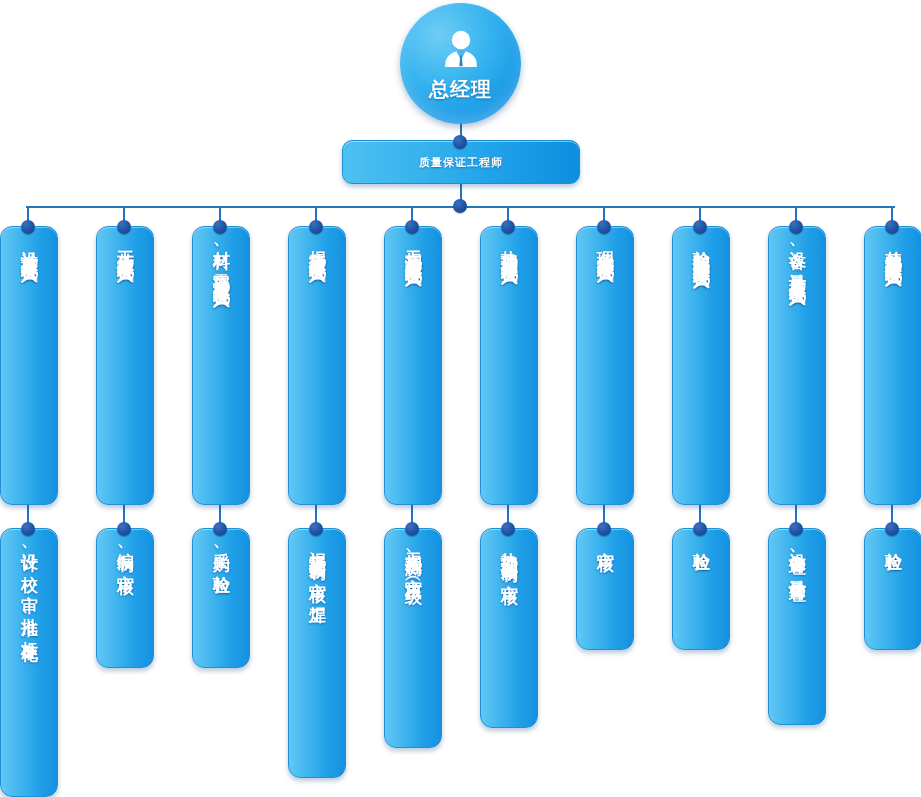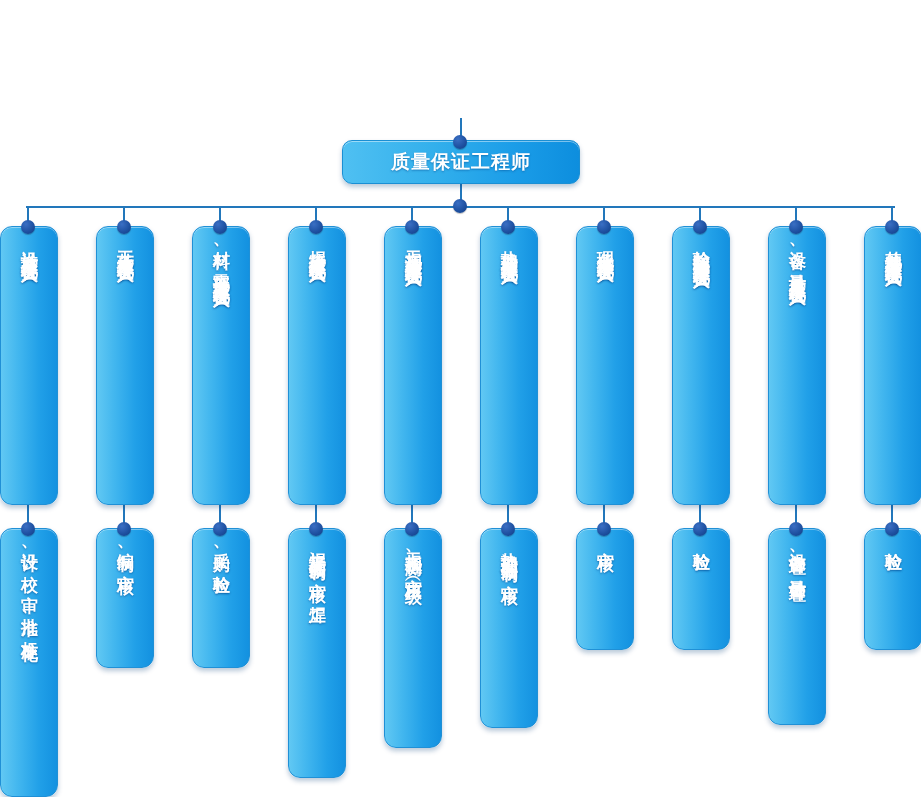--- a/index.html
+++ b/index.html
@@ -24,21 +24,21 @@
   .root-circle .person{margin-top:4px;}
   .root-label{color:#ffffff;font-size:20px;font-weight:bold;letter-spacing:1px;
       text-shadow:0 1px 2px rgba(0,70,140,.55);margin-top:1px;}
 
   
   .qa-bar{position:absolute;left:342px;top:140px;width:236px;height:42px;border-radius:10px;
       background:linear-gradient(to right,#4fc0f2 0%,#33b0ec 38%,#1b9de8 72%,#0d8ede 100%);
       border:1px solid #1a8fd4;
       box-shadow:0 3px 5px rgba(0,60,120,.28), inset 0 1px 0 rgba(255,255,255,.45);
       display:flex;align-items:center;justify-content:center;}
-  .qa-label{color:#ffffff;font-size:19px;font-weight:bold;letter-spacing:1px;
+  .qa-label{color:#ffffff;font-size:11px;font-weight:bold;letter-spacing:1px;
       text-shadow:0 1px 2px rgba(0,70,140,.5);}
 
   
   .vbox{position:absolute;border-radius:12px;
       background:linear-gradient(to right,#61c8f3 0%,#43b7ef 30%,#21a0e8 68%,#1391e0 100%);
       border:1px solid #2090d6;
       box-shadow:0 3px 5px rgba(0,60,120,.28), inset 0 1px 0 rgba(255,255,255,.4);
       display:flex;align-items:flex-start;justify-content:center;
       overflow:hidden;}
   .vbox .vtext{
@@ -75,20 +75,31 @@
       <div class="line vline" style="left: 603px; top: 206px; height: 22px;"></div>
       <div class="line vline" style="left: 603px; top: 503px; height: 25px;"></div>
       <div class="line vline" style="left: 699px; top: 206px; height: 22px;"></div>
       <div class="line vline" style="left: 699px; top: 503px; height: 25px;"></div>
       <div class="line vline" style="left: 795px; top: 206px; height: 22px;"></div>
       <div class="line vline" style="left: 795px; top: 503px; height: 25px;"></div>
       <div class="line vline" style="left: 891px; top: 206px; height: 22px;"></div>
       <div class="line vline" style="left: 891px; top: 503px; height: 25px;"></div>
     </div>
 
+  <div class="root-circle">
+    <span class="person">
+      <svg width="46" height="42" viewBox="0 0 46 42" aria-hidden="true">
+        <circle cx="23" cy="11" r="9.2" fill="#ffffff"></circle>
+        <path d="M23 22c-8.2 0-14.6 4.6-15.6 11.6-.2 1.5-.3 3-.3 4.4h31.8c0-1.4-.1-2.9-.3-4.4C37.6 26.6 31.2 22 23 22z" fill="#ffffff"></path>
+        <path d="M18.6 22.4L23 31l4.4-8.6-2.2-1.2h-4.4z" fill="#49b7ee"></path>
+        <path d="M22.2 26.6h1.6l.9 10.6h-3.4z" fill="#2b86c9"></path>
+      </svg>
+    </span>
+    <span class="root-label">总经理</span>
+  </div>
 
   <div class="qa-bar">
     <span class="qa-label">质量保证工程师</span>
   </div>
 
   <div id="boxes-l3">
       <div class="vbox" style="left: 0px; top: 226px; width: 56px; height: 277px;">
         <span class="vtext">设计质控系统责任人</span>
       </div>
       <div class="vbox" style="left: 96px; top: 226px; width: 56px; height: 277px;">

